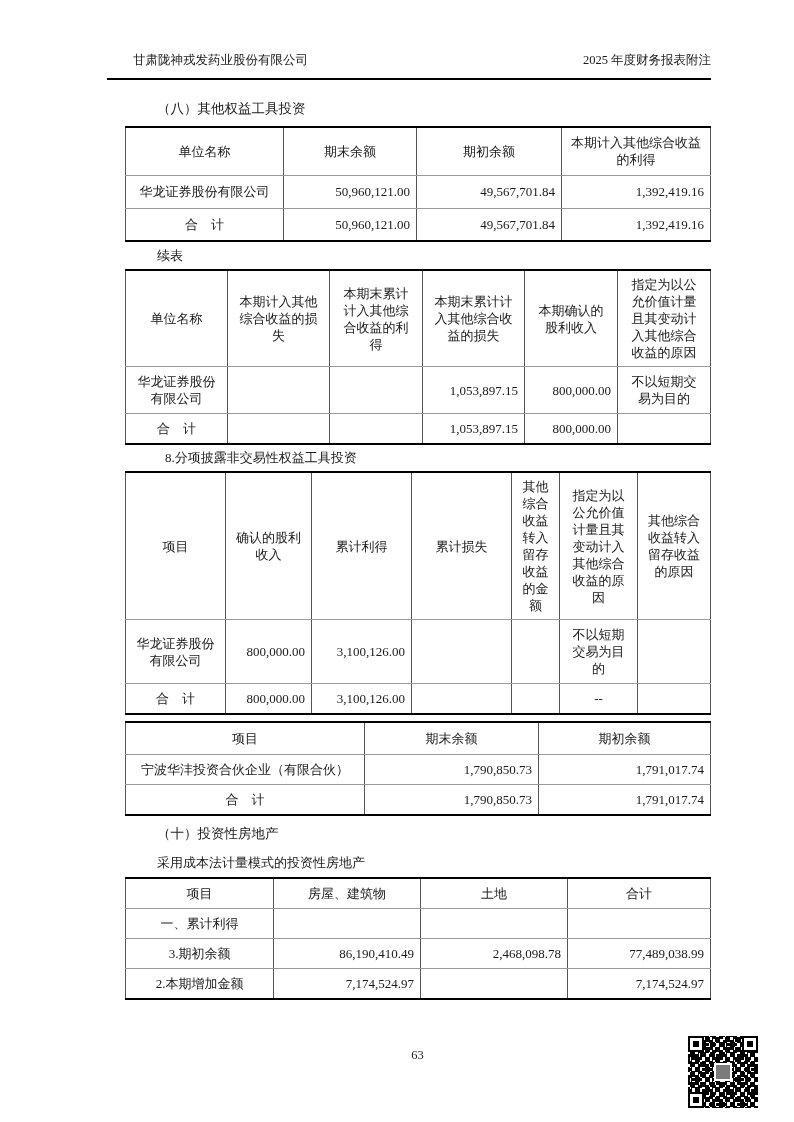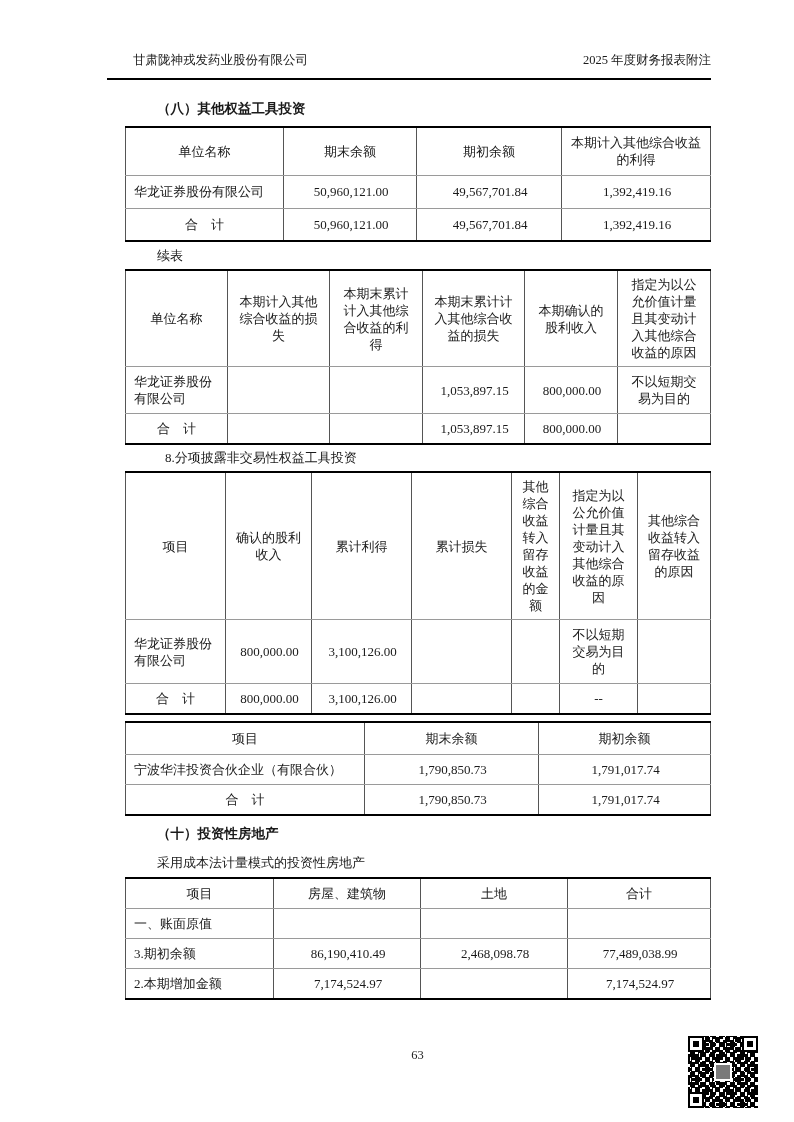--- a/index.html
+++ b/index.html
@@ -12,35 +12,35 @@
   }
   
   .pagehead {
     position:absolute; top:52px; left:107px; width:604px;
     display:flex; justify-content:space-between; align-items:flex-end;
     border-bottom:2px solid #000; padding-bottom:9px; font-size:12.5px;
   }
   .pagehead .co { margin-left:26px; }
   
   .content { position:absolute; top:96px; left:125px; width:585px; }
-  .sec-title { font-weight:bold; font-size:13.5px; margin-left:32px; line-height:18px; }
+  .sec-title { font-weight:normal; font-size:13.5px; margin-left:32px; line-height:18px; }
   .sub-title { margin-left:40px; line-height:18px; }
   .cont-label { margin-left:32px; line-height:17px; }
   
   table { border-collapse:collapse; table-layout:fixed; width:585px;
           border-top:2.5px solid #000; border-bottom:2.5px solid #000; }
   th, td {
     border-left:1px solid #555; border-right:1px solid #555;
     border-top:1px solid #9a9a9a; border-bottom:1px solid #9a9a9a;
     padding:6px 8px; font-weight:normal; font-size:13px; line-height:17px;
     vertical-align:middle; text-align:center; word-break:break-all;
     overflow:hidden;
   }
-  td.l { text-align:left; }
-  td.r { padding-right:6px; }
+  td.l { text-align:center; }
+  td.r { text-align:right; padding-right:6px; }
   .mt4 { margin-top:4px; } .mt5 { margin-top:5px; } .mt6 { margin-top:6px; }
   .mt7 { margin-top:11px; } .mt8 { margin-top:8px; } .mt9 { margin-top:9px; }
   .mt16 { margin-top:16px; }
   .t1 th { height:48px; }  .t1 td { height:33px; }
   .t2 th { padding:5px 8px; } .t2 td { height:28px; }
   .t3 th { padding:5px 8px; } .t3 td { height:29px; }
   .t4 th { height:32px; } .t4 td { height:29px;font-family:Liberation Serif, serif; }
   .t5 th { height:31px; } .t5 td { height:28px; }
   
   .pagenum { position:absolute; top:1048px; left:125px; width:585px;
@@ -223,21 +223,21 @@
           <col style="width:143px">
         </colgroup>
       <tbody>
           <tr>
         <th>项目</th>
         <th>房屋、建筑物</th>
         <th>土地</th>
         <th>合计</th>
       </tr>
       <tr>
-        <td class="l">一、账面原值</td>
+        <td class="l">一、累计利得</td>
         <td></td>
         <td></td>
         <td></td>
       </tr>
       <tr>
         <td class="l">3.期初余额</td>
         <td class="r">86,190,410.49</td>
         <td class="r">2,468,098.78</td>
         <td class="r">77,489,038.99</td>
       </tr>

